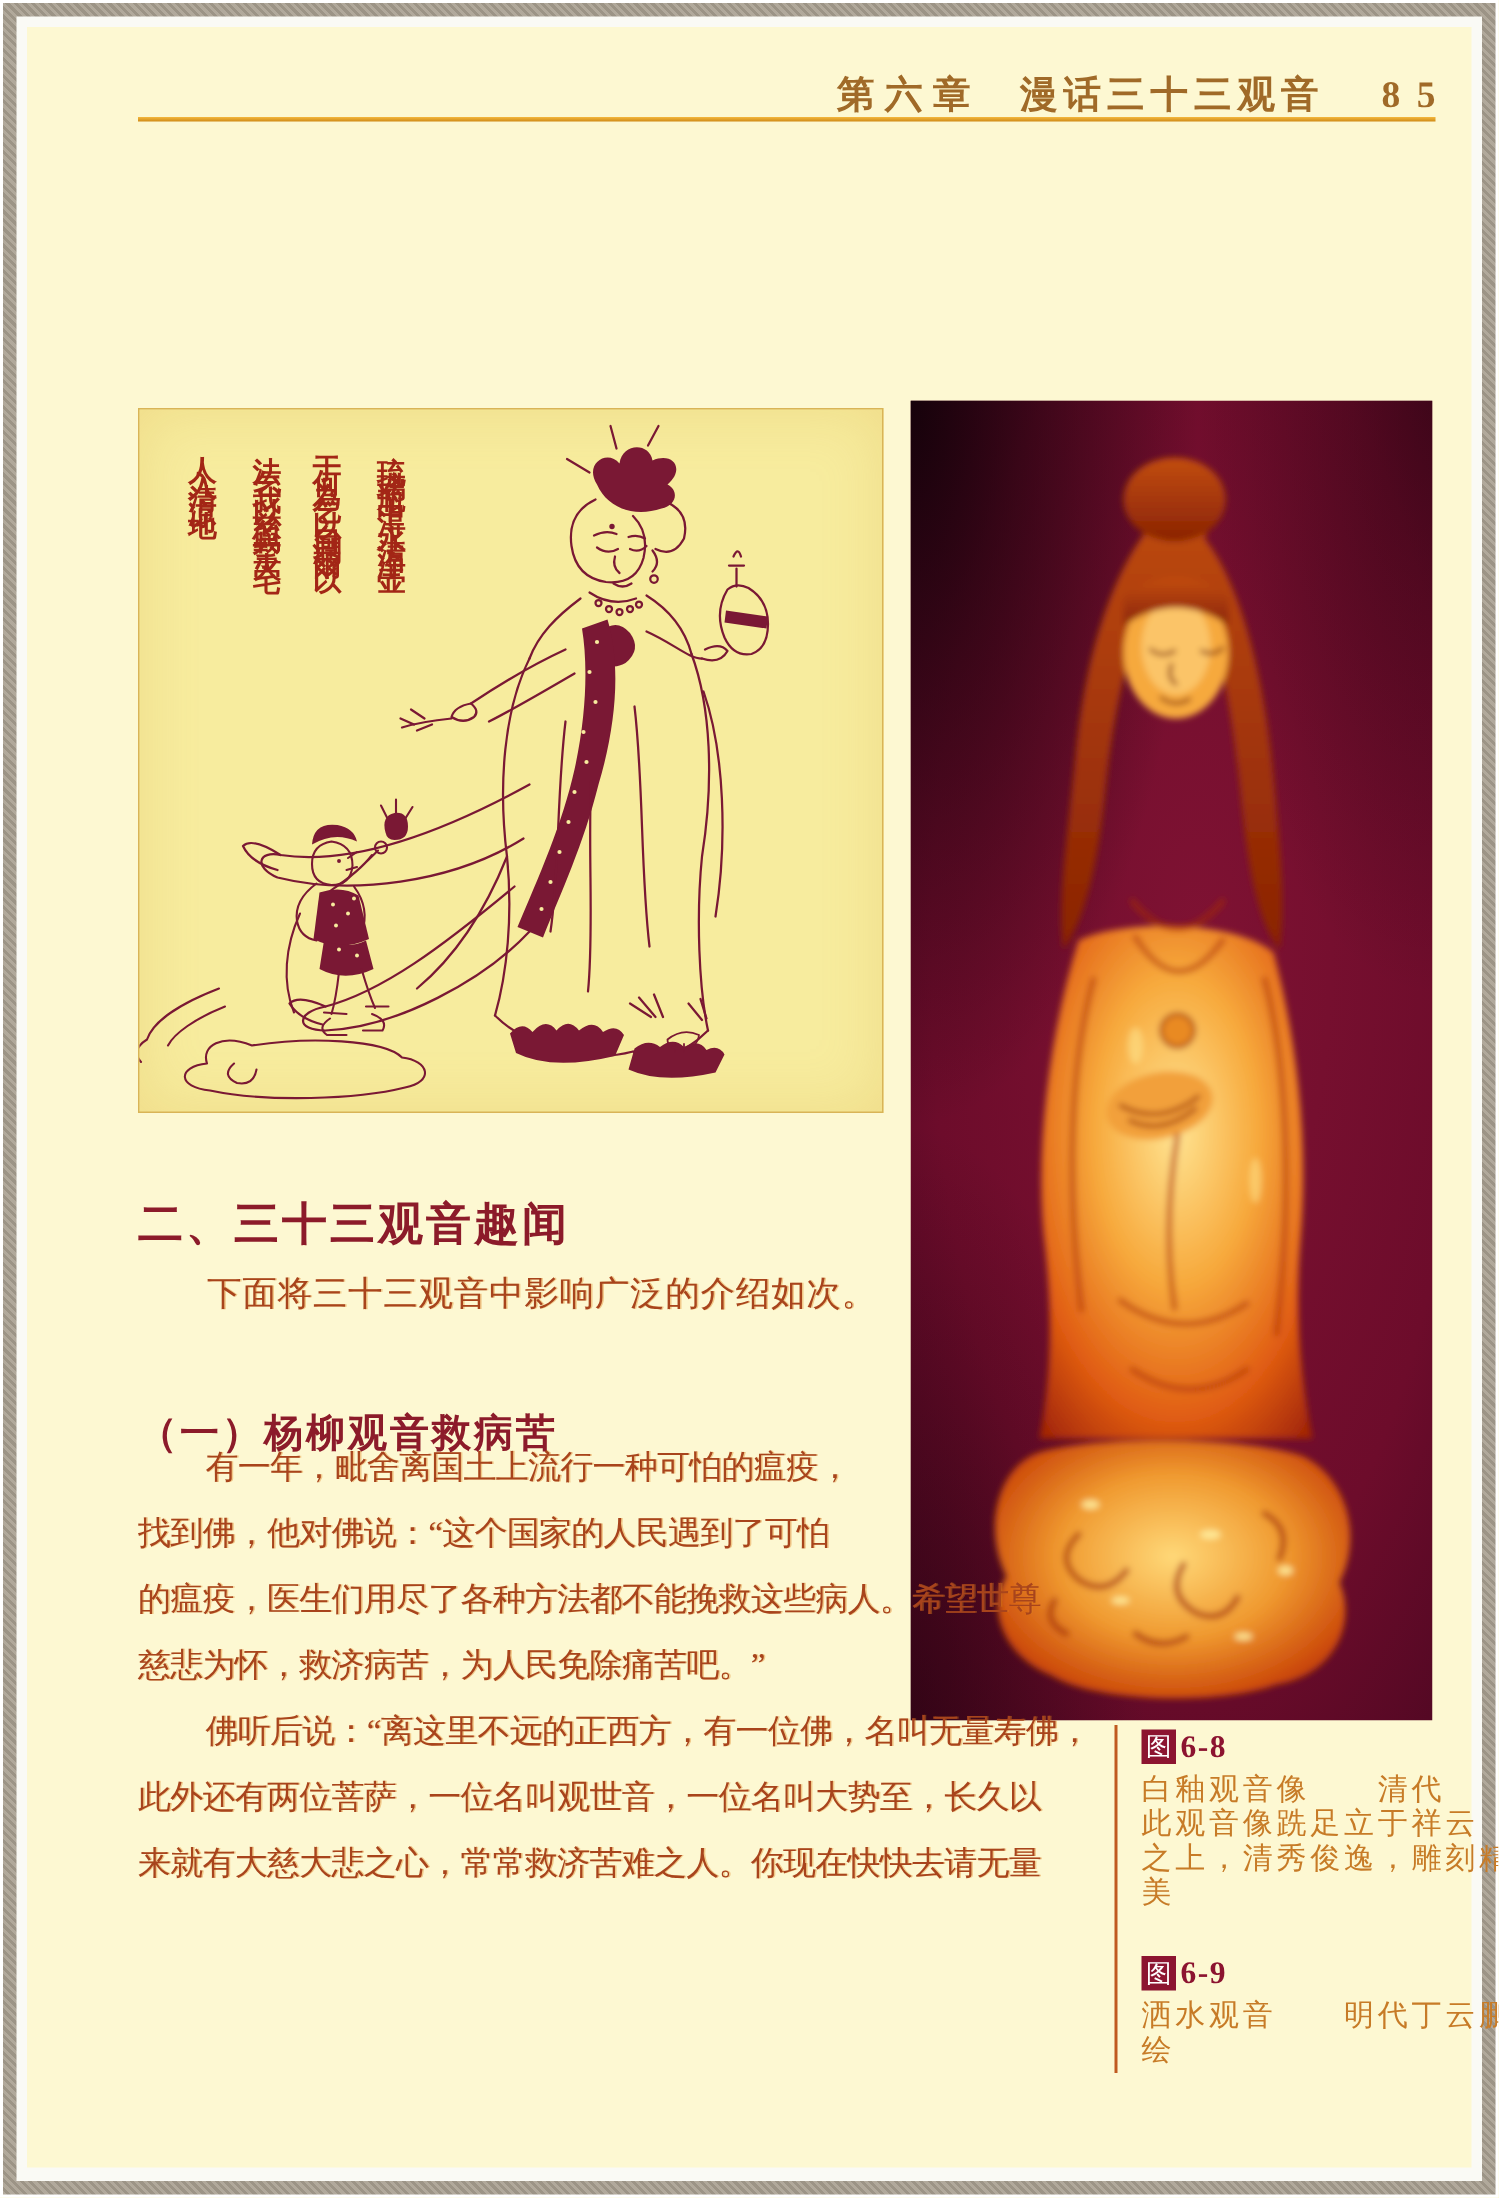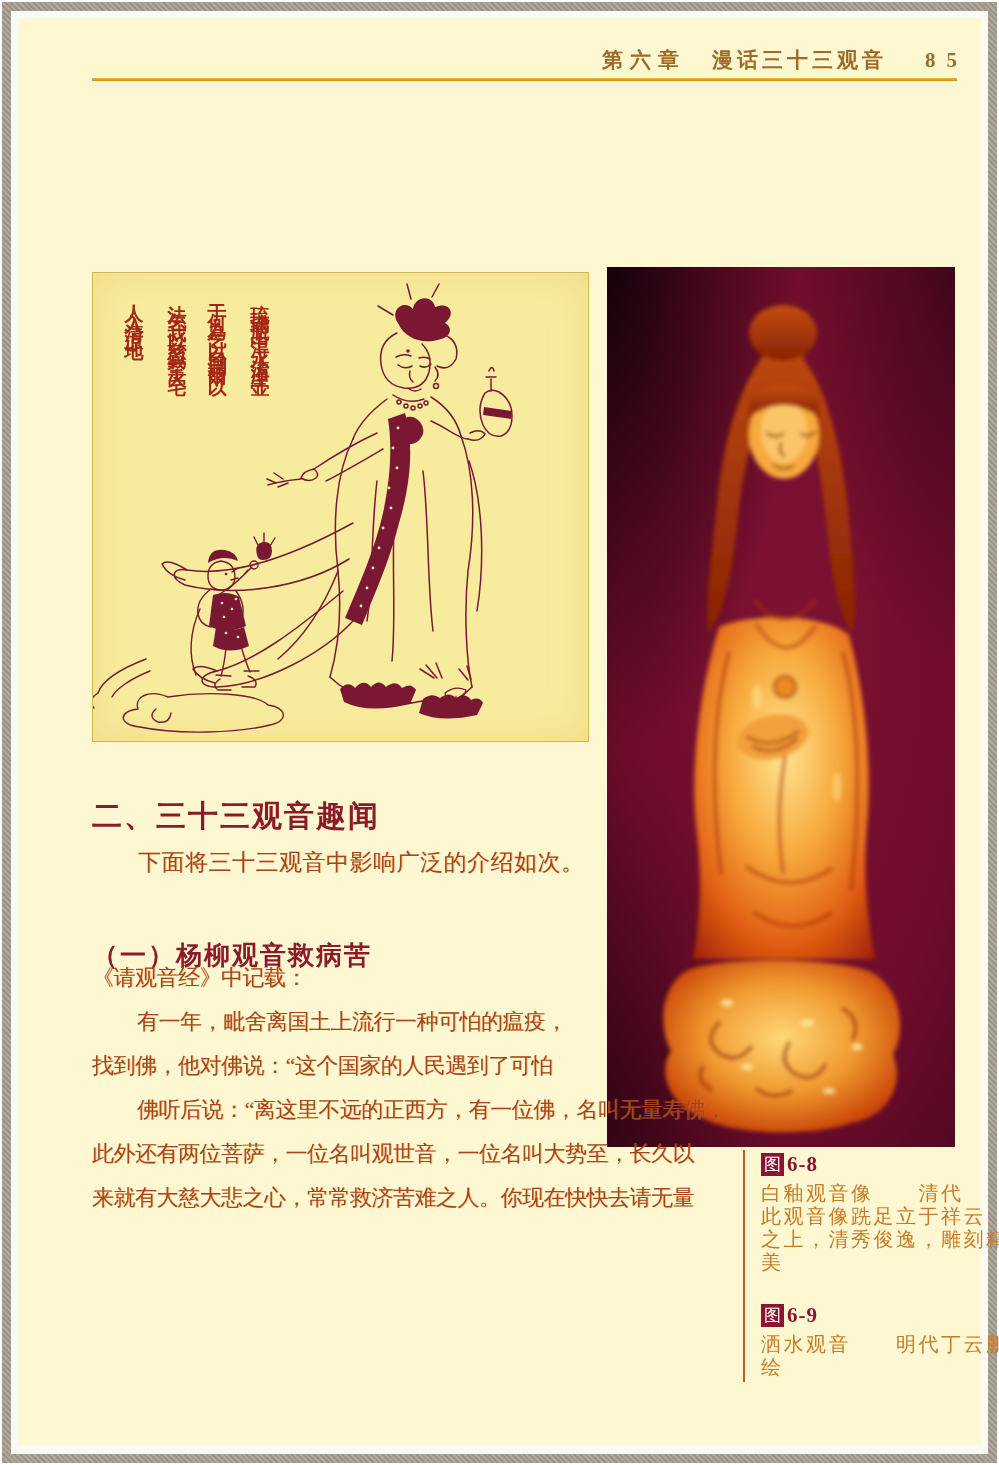--- a/index.html
+++ b/index.html
@@ -10,21 +10,21 @@
   html,body{margin:0;padding:0;}
   .page{position:relative;width:999px;height:1465px;background:#ffffff;overflow:hidden;
         font-family:"Liberation Serif","DejaVu Serif",serif;}
   .frame-gray{position:absolute;inset:2px;background:var(--frame);
     background-image:repeating-linear-gradient(45deg,rgba(255,255,255,.10) 0 2px,rgba(0,0,0,.07) 2px 4px);}
   .frame-mat{position:absolute;inset:11px;background:#fafaf5;}
   .paper{position:absolute;left:18px;top:18px;width:963px;height:1427px;background:var(--paper);}
 
   
   .header-row{position:absolute;top:28px;right:24px;display:flex;align-items:baseline;color:var(--gold);
-    font-size:21px;font-weight:bold;margin-left:10px;}
+    font-size:25px;font-weight:bold;margin-left:10px;}
   .header-chapter{letter-spacing:7px;margin-right:26px;}
   .header-title{letter-spacing:4px;margin-right:38px;}
   .header-pagenum{letter-spacing:11px;margin-right:-11px;}
   .header-rule{position:absolute;left:74px;top:60px;width:865px;height:3px;
     background:linear-gradient(to bottom,#f4b83e,#cf8a16);}
 
   
   .panel{position:absolute;left:74px;top:254px;width:495px;height:468px;background:var(--panel);
     border:1px solid #d9b457;box-shadow:inset 0 0 40px rgba(215,165,60,.22);}
   .callig{position:absolute;top:16px;writing-mode:vertical-rl;font-size:19px;letter-spacing:9px;
@@ -261,23 +261,24 @@
               <ellipse cx="230" cy="520" rx="4" ry="15"></ellipse>
           </g>
         </g>
       </svg>
     </div>
 
     <div class="section-heading">二、三十三观音趣闻</div>
     <div class="intro">下面将三十三观音中影响广泛的介绍如次。</div>
     <div class="sub-heading">（一）杨柳观音救病苦</div>
     <div class="body-text">
-        <div class="bline">《请观音经》中记载：</div>
         <div class="bline ind">有一年，毗舍离国土上流行一种可怕的瘟疫，</div>
         <div class="bline">找到佛，他对佛说：“这个国家的人民遇到了可怕</div>
+        <div class="bline">的瘟疫，医生们用尽了各种方法都不能挽救这些病人。希望世尊</div>
+        <div class="bline">慈悲为怀，救济病苦，为人民免除痛苦吧。”</div>
         <div class="bline ind">佛听后说：“离这里不远的正西方，有一位佛，名叫无量寿佛，</div>
         <div class="bline">此外还有两位菩萨，一位名叫观世音，一位名叫大势至，长久以</div>
         <div class="bline">来就有大慈大悲之心，常常救济苦难之人。你现在快快去请无量</div>
       </div>
 
     <div class="cap-rule"></div>
     <div class="captions">
       <div>
         <div class="cap-head">
           <span class="badge">图</span>

